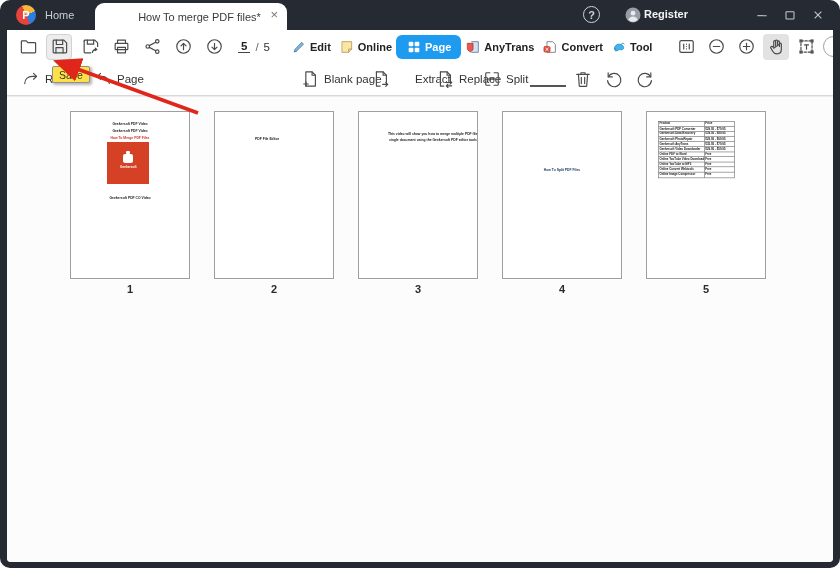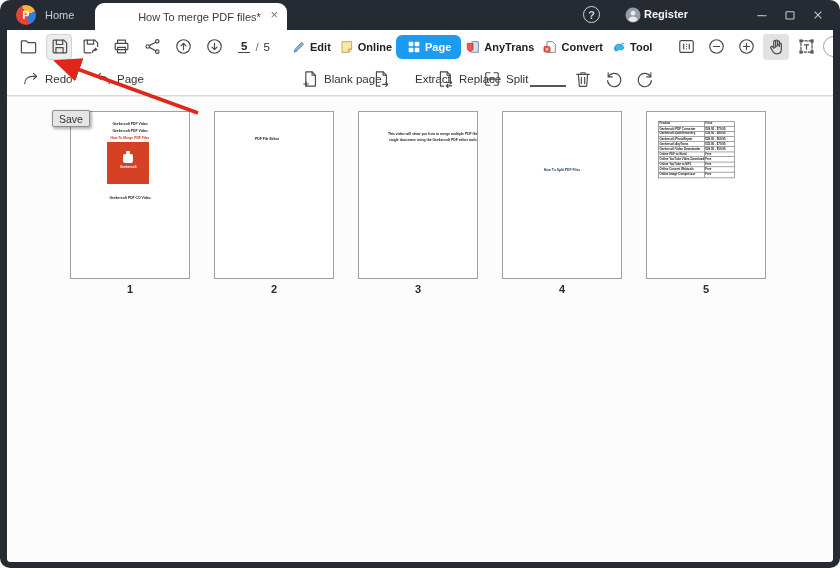--- a/index.html
+++ b/index.html
@@ -90,24 +90,24 @@
                     white-space:nowrap; }
   .t5table { position:absolute; left:11px; top:9px; width:160px; transform:scale(.48);
              transform-origin:left top; border:1px solid #444; }
   .t5row { display:flex; border-bottom:1px solid #444; height:10.6px; }
   .t5row:last-child { border-bottom:none; }
   .t5cell { flex:1.55; font-size:6px; color:#111; padding:1px 2px; overflow:hidden; white-space:nowrap;
             border-right:1px solid #444; font-weight:bold; }
   .t5cell.c2 { flex:1; border-right:none; }
 
   
-  .save-tooltip { position:absolute; left:52px; top:66px; width:38px; height:17px; background:#e5e5e5;
+  .save-tooltip { position:absolute; left:52px; top:66px; width:38px; height:17px; background:#fde047;
                   border:1px solid #8f8f8f; border-radius:2px; box-shadow:1.5px 1.5px 3px rgba(0,0,0,.3);
                   font-size:10.5px; color:#333; display:flex; align-items:center; justify-content:center;
-                  z-index:40;margin-top:44px; }
+                  z-index:40; }
   .arrow-overlay { position:absolute; left:0; top:0; width:840px; height:568px; pointer-events:none; z-index:45; }
 </style>
 </head>
 <body>
 
 <div class="window">
 
   <div class="titlebar">
     <div class="logo">
         <span>P</span>

